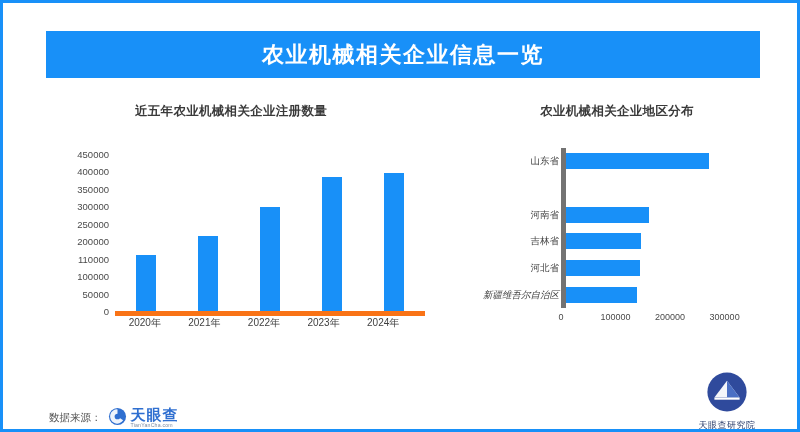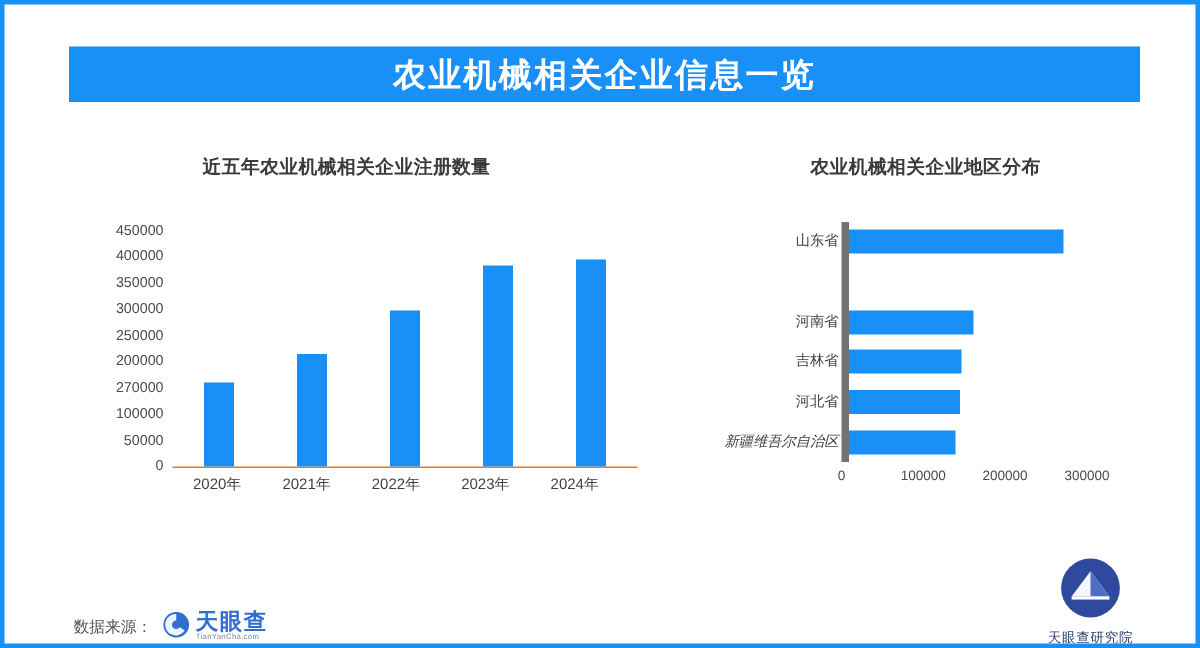--- a/index.html
+++ b/index.html
@@ -23,21 +23,21 @@
     border: 3px solid #1890f8;
     overflow: hidden;
   }
 
   
   .title-bar {
     position: absolute;
     left: 43px;
     top: 28px;
     width: 714px;
-    height: 37px;
+    height: 47px;
     background: #1890f8;
     display: flex;
     align-items: center;
     justify-content: center;
   }
   .title-bar .title-text {
     color: #ffffff;
     font-size: 22px;
     font-weight: bold;
     letter-spacing: 1.5px;
@@ -65,21 +65,21 @@
     position: relative;
     margin-top: 28px;
     height: 190px;
   }
   .vplot {
     position: absolute;
     left: 52px;
     top: 6px;
     right: 8px;
     height: 157px;
-    border-bottom: 1px solid #f97316;
+    border-bottom: 5px solid #f97316;
   }
   .vgrid-label {
     position: absolute;
     right: calc(100% + 6px);
     transform: translateY(-50%);
     font-size: 9.5px;
     color: #4a4a4a;
     white-space: nowrap;
   }
   .vbars {
@@ -236,21 +236,21 @@
     <div class="chart-title">近五年农业机械相关企业注册数量</div>
     <div class="vchart">
       <div class="vplot">
         <div id="v-ylabels">
             <div class="vgrid-label" style="top: 0%;">450000</div>
             <div class="vgrid-label" style="top: 11.1111%;">400000</div>
             <div class="vgrid-label" style="top: 22.2222%;">350000</div>
             <div class="vgrid-label" style="top: 33.3333%;">300000</div>
             <div class="vgrid-label" style="top: 44.4444%;">250000</div>
             <div class="vgrid-label" style="top: 55.5556%;">200000</div>
-            <div class="vgrid-label" style="top: 66.6667%;">270000</div>
+            <div class="vgrid-label" style="top: 66.6667%;">110000</div>
             <div class="vgrid-label" style="top: 77.7778%;">100000</div>
             <div class="vgrid-label" style="top: 88.8889%;">50000</div>
             <div class="vgrid-label" style="top: 100%;">0</div>
           </div>
         <div class="vbars" id="v-bars">
             <div class="vbar-slot">
               <div class="vbar" title="2020年: 160000" style="height: 35.5556%; background: rgb(24, 144, 248);"></div>
             </div>
             <div class="vbar-slot">
               <div class="vbar" title="2021年: 215000" style="height: 47.7778%; background: rgb(24, 144, 248);"></div>

